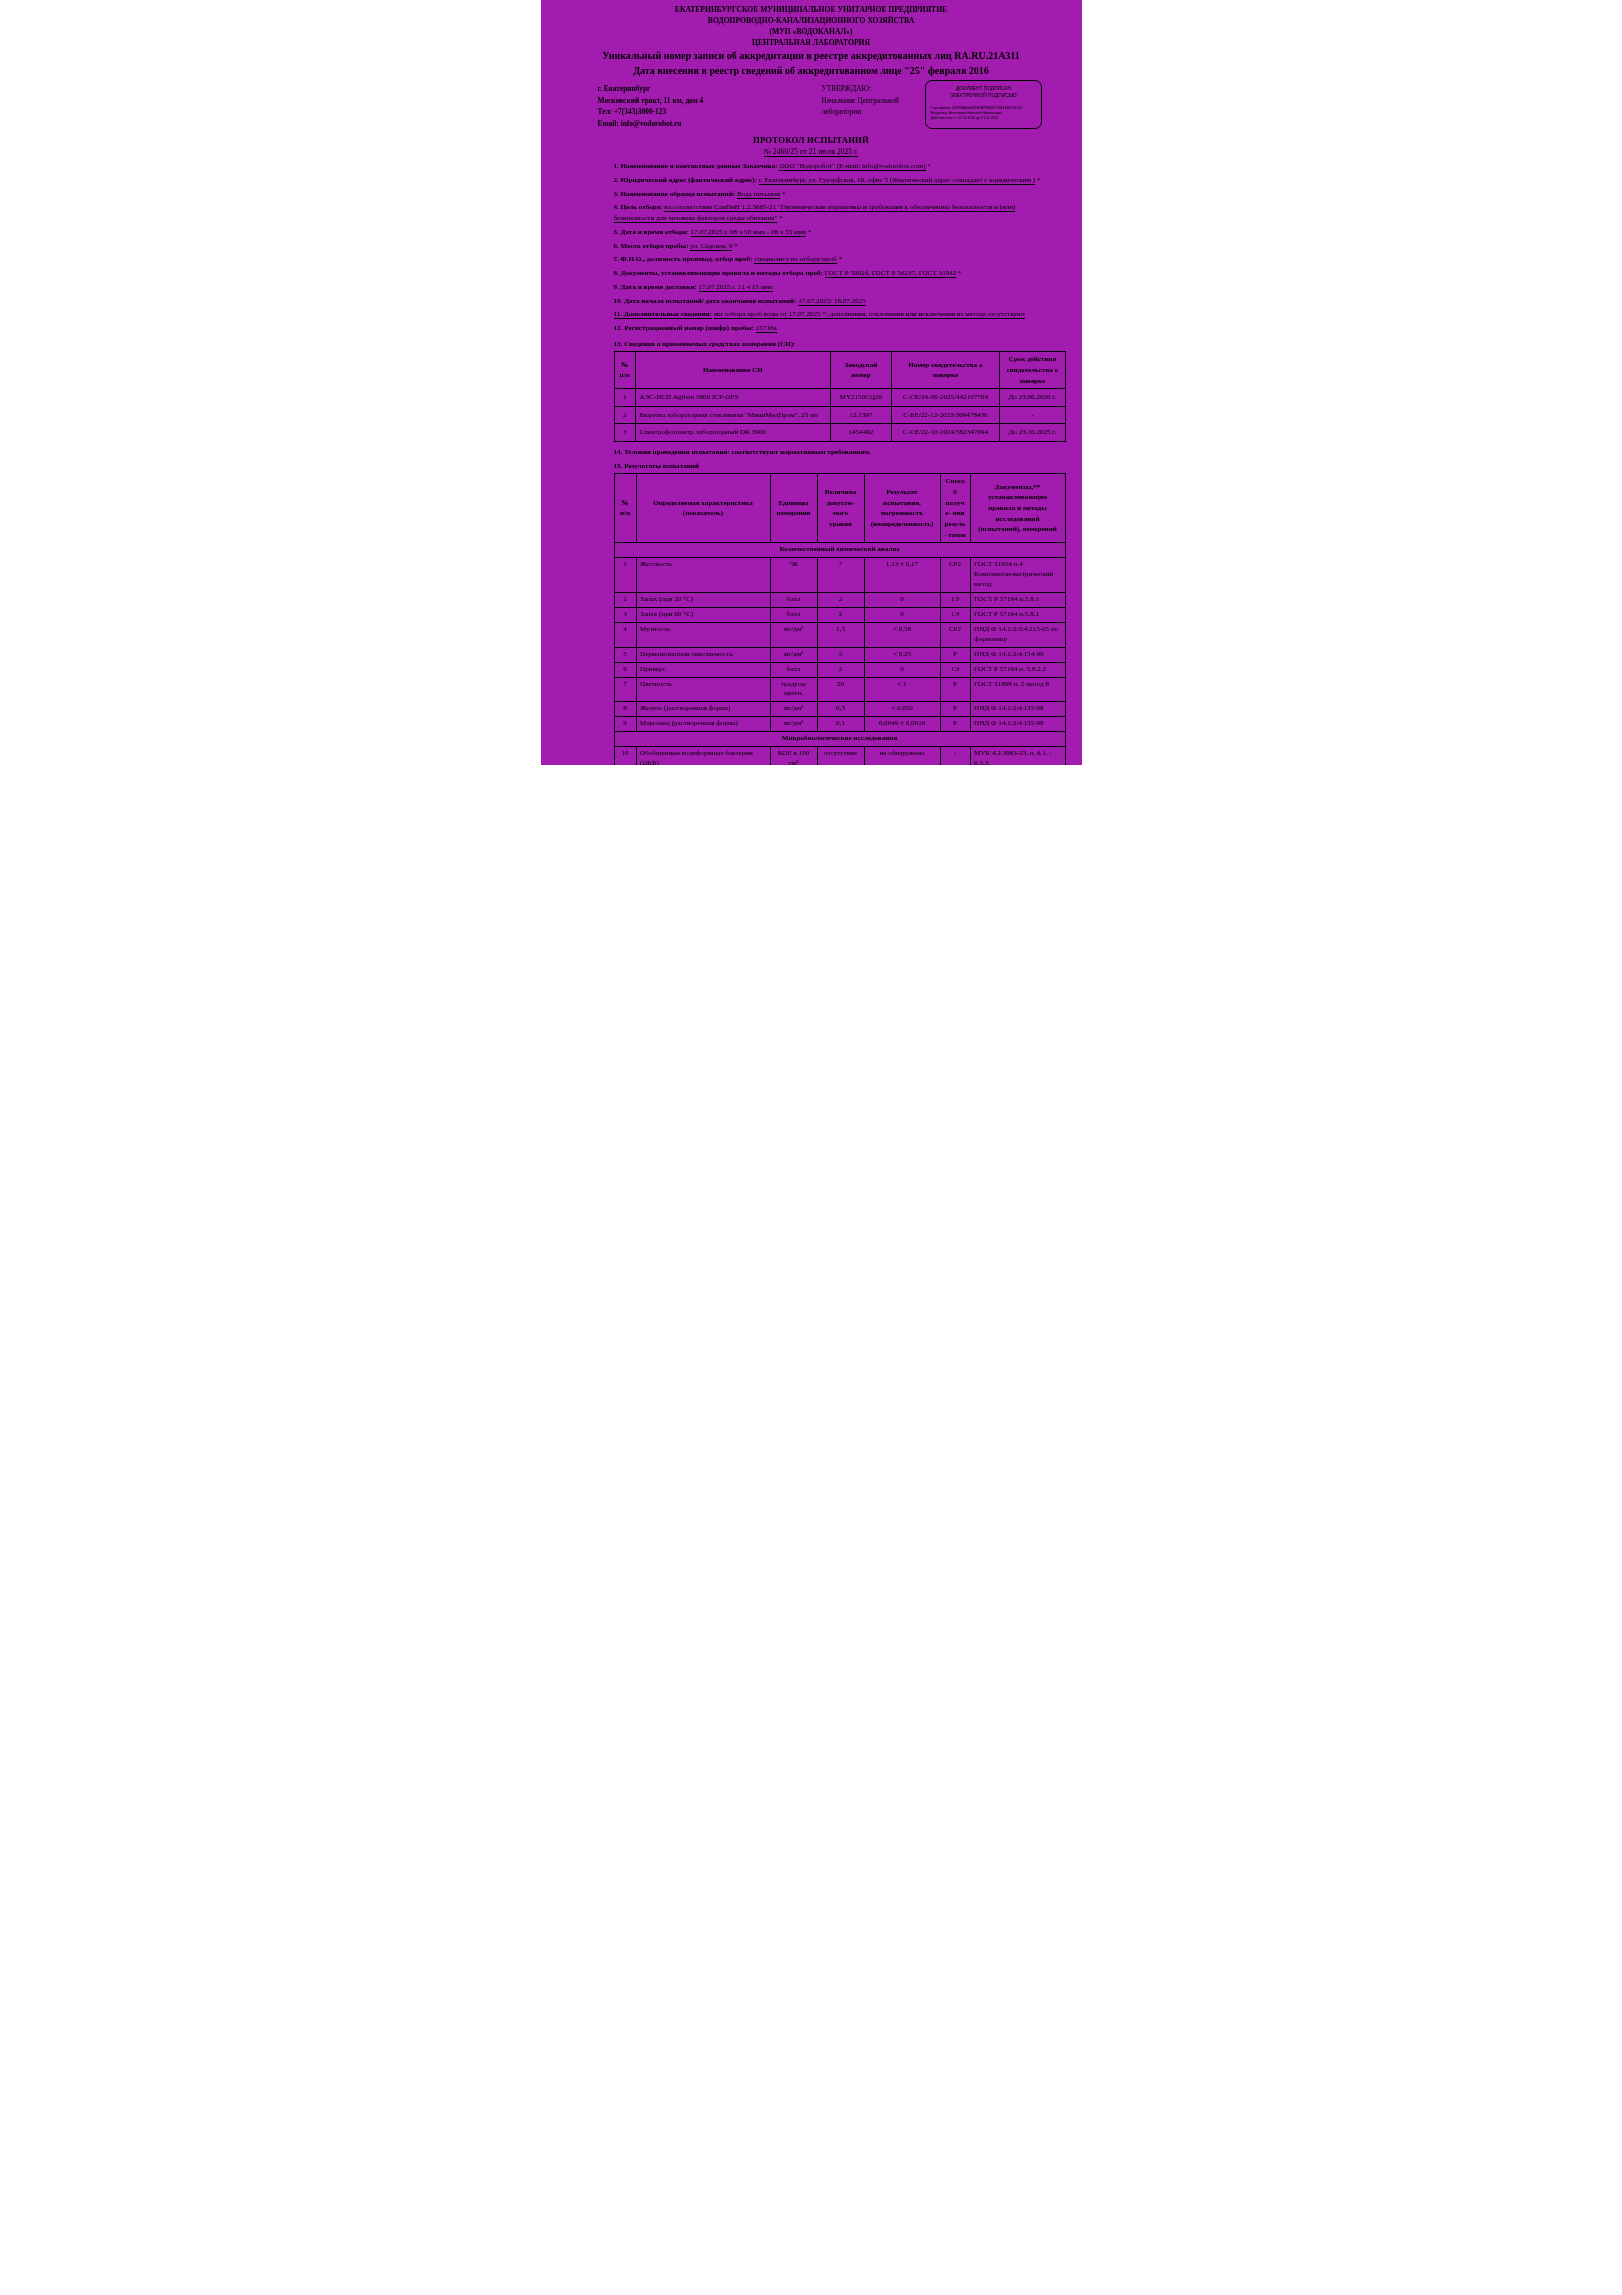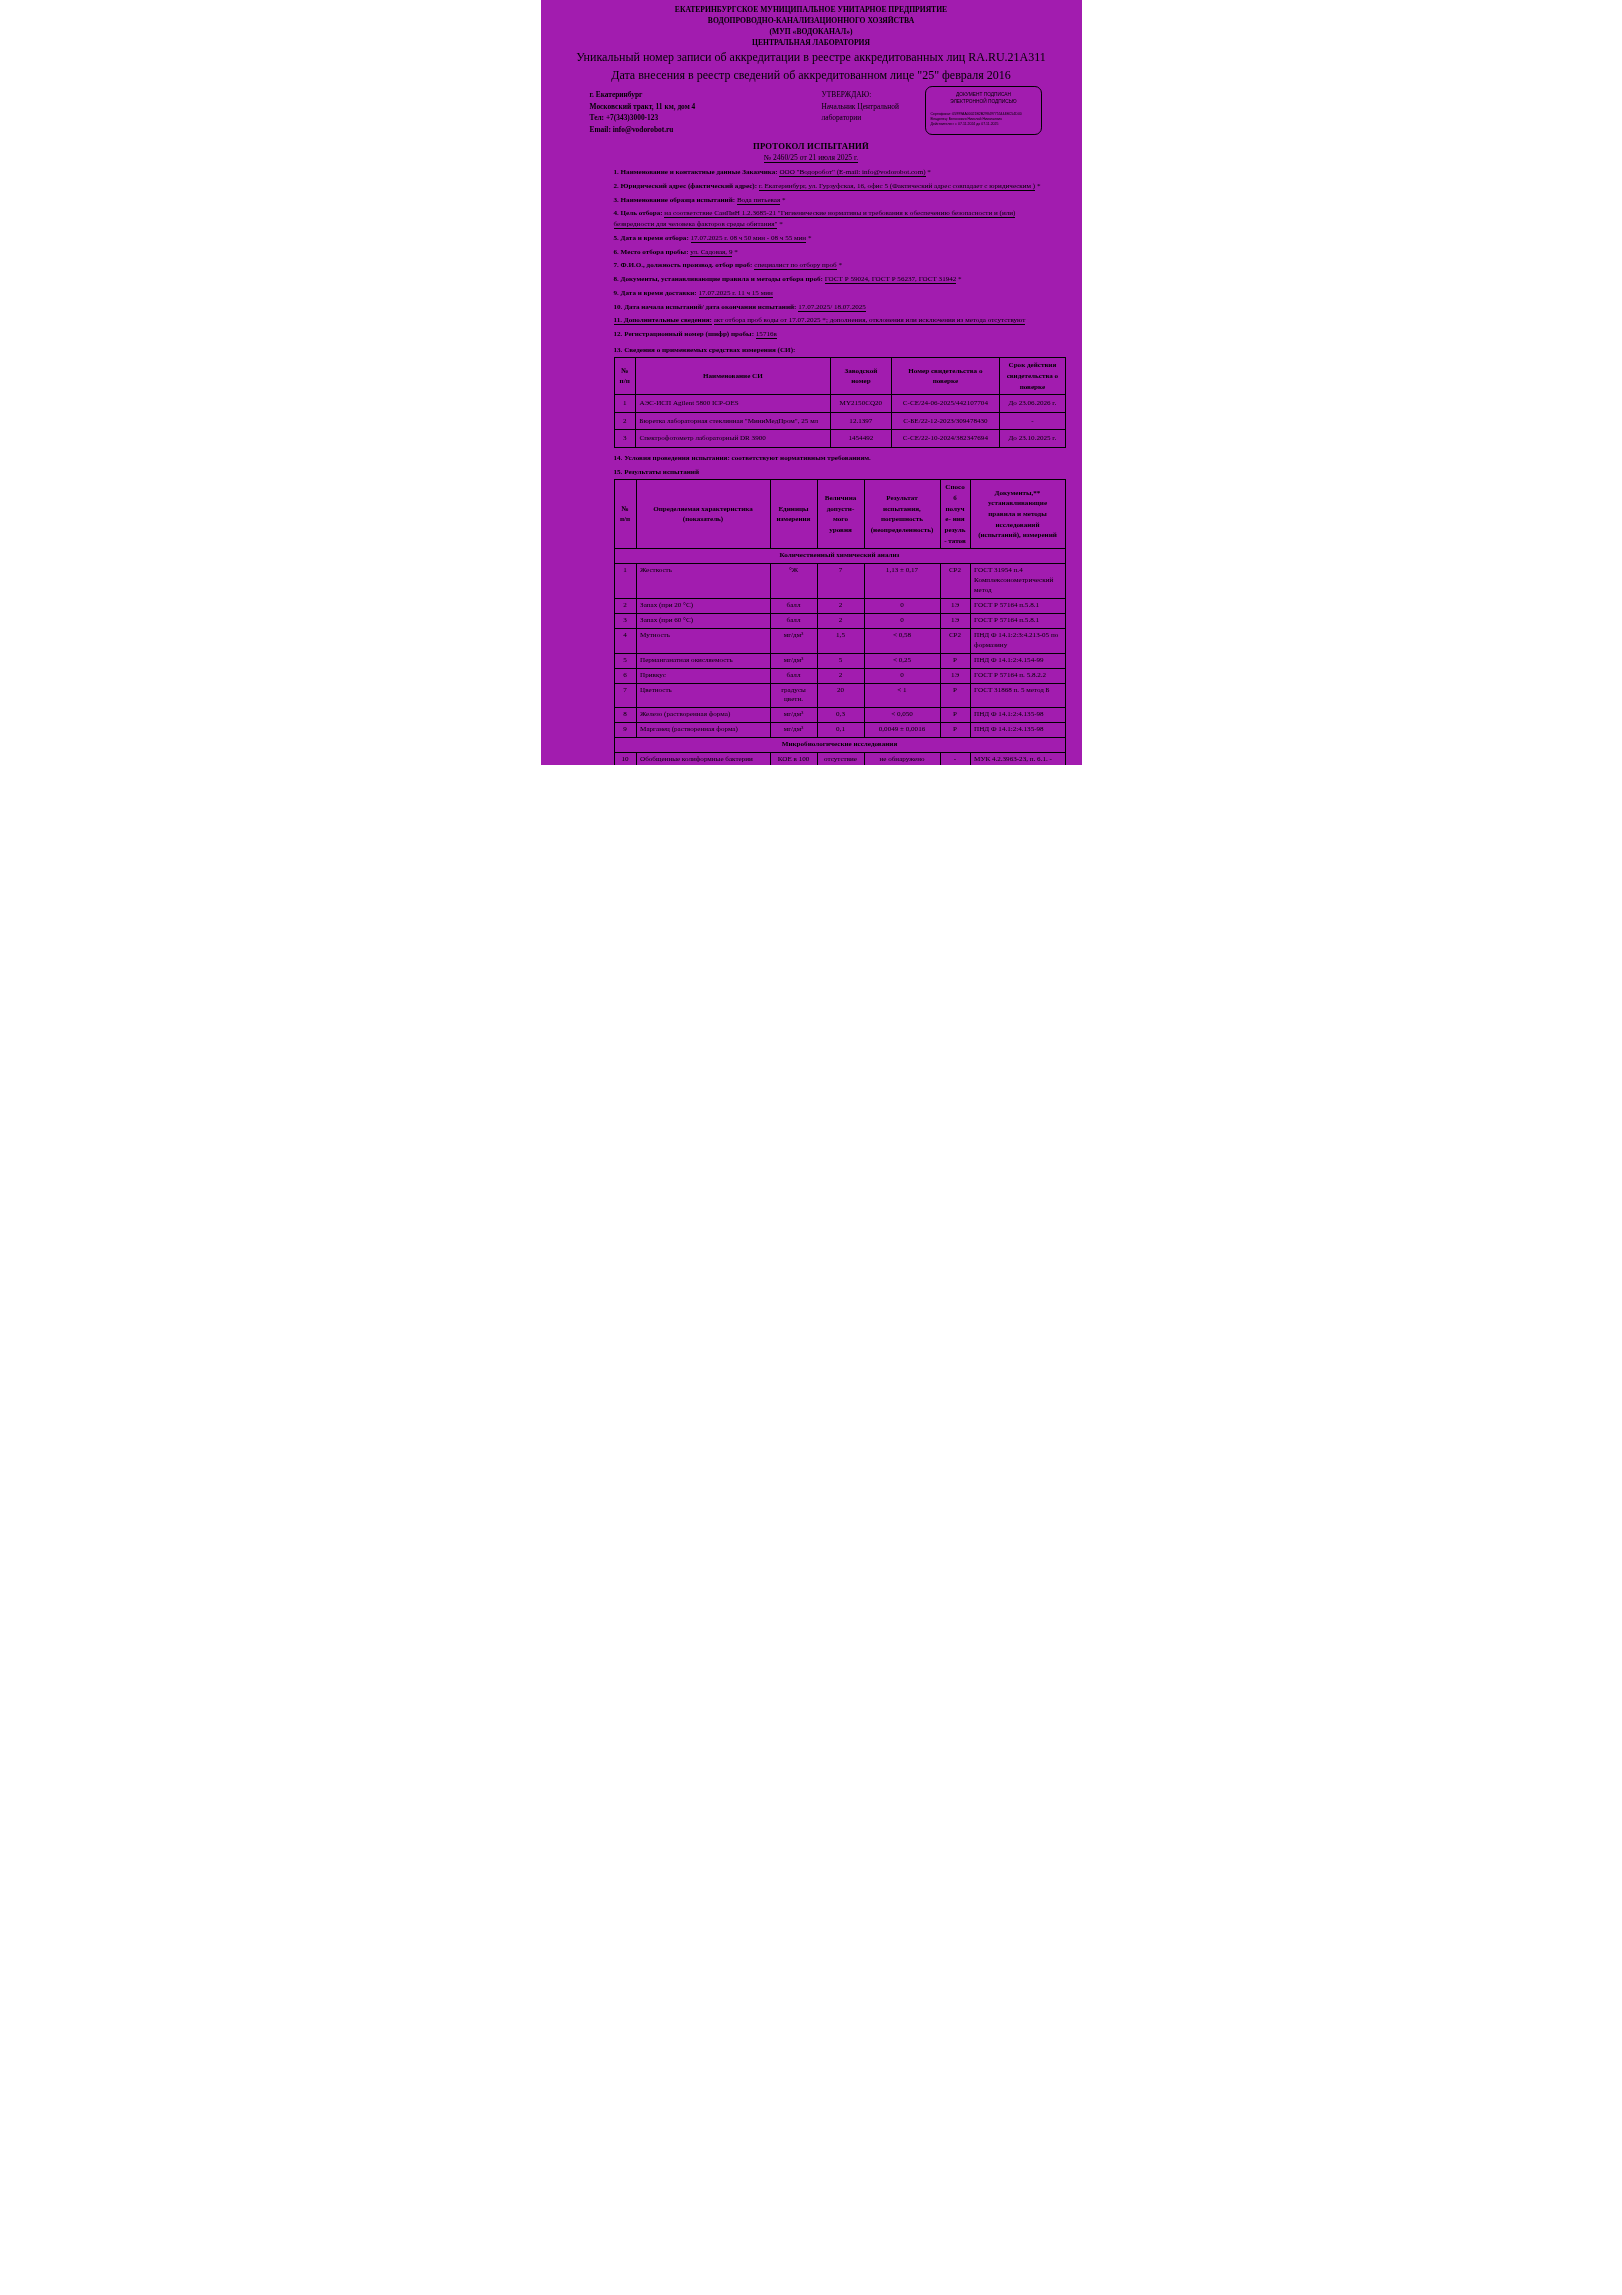--- a/index.html
+++ b/index.html
@@ -4,24 +4,24 @@
 <style>
   * { margin:0; padding:0; box-sizing:border-box; }
   html,body { background:#ffffff; }
   .page {
     width:541px; height:765px; margin:0 auto; background:#a21caf; color:#000;
     font-family:"Liberation Serif","DejaVu Serif",serif;
     position:relative; overflow:hidden;
   }
   .top-header { text-align:center; padding-top:4.1px; }
   .org-line { font-weight:bold; font-size:7.6px; line-height:1.45; }
-  .accred-line { font-weight:normal; font-size:12px; line-height:1.5; }
+  .accred-line { font-weight:bold; font-size:10px; line-height:1.5; }
 
   .mid { position:relative; height:51px; margin:4.1px 40px 0 49px; }
-  .addr { position:absolute; left:0; top:1px; font-weight:bold; font-size:7.4px; line-height:1.55; }
+  .addr { position:absolute; left:8px; top:1px; font-weight:bold; font-size:7.4px; line-height:1.55; }
   .approve { position:absolute; left:232px; top:1px; font-weight:normal; font-size:7.4px; line-height:1.55; }
   .stamp {
     position:absolute; right:0; top:-2px; width:117px; height:49px;
     border:1.5px solid #000; border-radius:7.1px;
     font-family:"Liberation Sans","DejaVu Sans",sans-serif;
     padding:4.1px 4.1px 2px 5.1px;
   }
   .stamp-title { text-align:center; font-size:4.8px; line-height:1.35; margin-top:1px; }
   .stamp-details { font-size:3.5px; line-height:1.5; margin-top:6.6px; }
 

